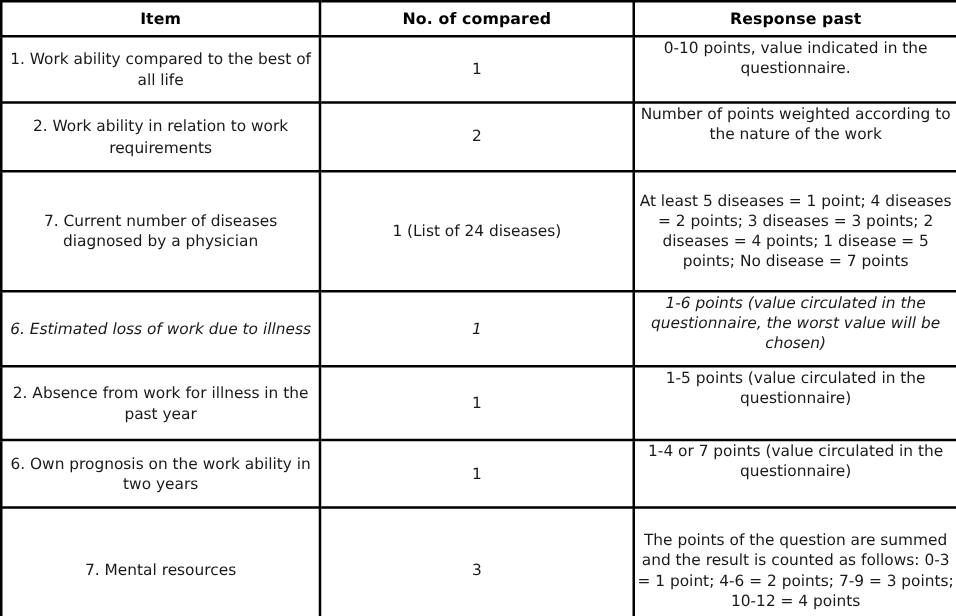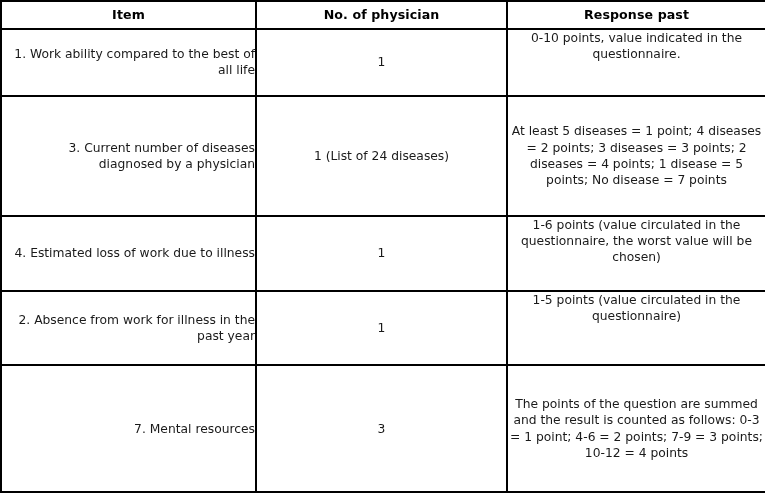--- a/index.html
+++ b/index.html
@@ -41,41 +41,41 @@
     vertical-align: middle;
     font-weight: bold;
     font-size: 12.6px;
     color: #000000;
     letter-spacing: 0.1px;
     padding: 0 18px;
   }
 
   
   td.cell-item {
-    text-align: right;
+    text-align: center;
     vertical-align: middle;
     padding: 2px 6px 2px 5px;
     border-radius: 17px;
   }
   td.cell-num {
     text-align: center;
     vertical-align: middle;
     padding: 2px 4px;
   }
   td.cell-resp {
     text-align: center;
     vertical-align: middle;
     padding: 2px 4px 2px 5px;
   }
 
   
   tr.r0 td { height: 51px; }
   tr.r1 td { height: 53px; }
   tr.r2 td { height: 94px; }
-  tr.r3 td { height: 58px; }
+  tr.r3 td { height: 58px; font-style: italic; }
   tr.r4 td { height: 57px; margin-left: 32px; }
   tr.r5 td { height: 52px; }
   tr.r6 td { height: 99px; }
 
   
   tr.r0 td.cell-resp,
   tr.r1 td.cell-resp,
   tr.r3 td.cell-resp,
   tr.r4 td.cell-resp,
   tr.r5 td.cell-resp { vertical-align: top; padding-top: 4px; }
@@ -85,44 +85,54 @@
 
 <table id="wai-table">
   <colgroup>
     <col class="c-item">
     <col class="c-num">
     <col class="c-resp">
   </colgroup>
   <thead>
     <tr>
       <th>Item</th>
-      <th>No. of physician</th>
+      <th>No. of compared</th>
       <th>Response past</th>
     </tr>
   </thead>
   <tbody>
     <tr class="r0">
       <td class="cell-item">1. Work ability compared to the best of all life</td>
       <td class="cell-num">1</td>
       <td class="cell-resp">0-10 points, value indicated in the questionnaire.</td>
     </tr>
+    <tr class="r1">
+      <td class="cell-item">2. Work ability in relation to work requirements</td>
+      <td class="cell-num">2</td>
+      <td class="cell-resp">Number of points weighted according to the nature of the work</td>
+    </tr>
     <tr class="r2">
-      <td class="cell-item">3. Current number of diseases diagnosed by a physician</td>
+      <td class="cell-item">7. Current number of diseases diagnosed by a physician</td>
       <td class="cell-num">1 (List of 24 diseases)</td>
       <td class="cell-resp">At least 5 diseases = 1 point; 4 diseases = 2 points; 3 diseases = 3 points; 2 diseases = 4 points; 1 disease = 5 points; No disease = 7 points</td>
     </tr>
     <tr class="r3">
-      <td class="cell-item">4. Estimated loss of work due to illness</td>
+      <td class="cell-item">6. Estimated loss of work due to illness</td>
       <td class="cell-num">1</td>
       <td class="cell-resp">1-6 points (value circulated in the questionnaire, the worst value will be chosen)</td>
     </tr>
     <tr class="r4">
       <td class="cell-item">2. Absence from work for illness in the past year</td>
       <td class="cell-num">1</td>
       <td class="cell-resp">1-5 points (value circulated in the questionnaire)</td>
+    </tr>
+    <tr class="r5">
+      <td class="cell-item">6. Own prognosis on the work ability in two years</td>
+      <td class="cell-num">1</td>
+      <td class="cell-resp">1-4 or 7 points (value circulated in the questionnaire)</td>
     </tr>
     <tr class="r6">
       <td class="cell-item">7. Mental resources</td>
       <td class="cell-num">3</td>
       <td class="cell-resp">The points of the question are summed and the result is counted as follows: 0-3 = 1 point; 4-6 = 2 points; 7-9 = 3 points; 10-12 = 4 points</td>
     </tr>
   </tbody>
 </table>
 
 </body></html>

